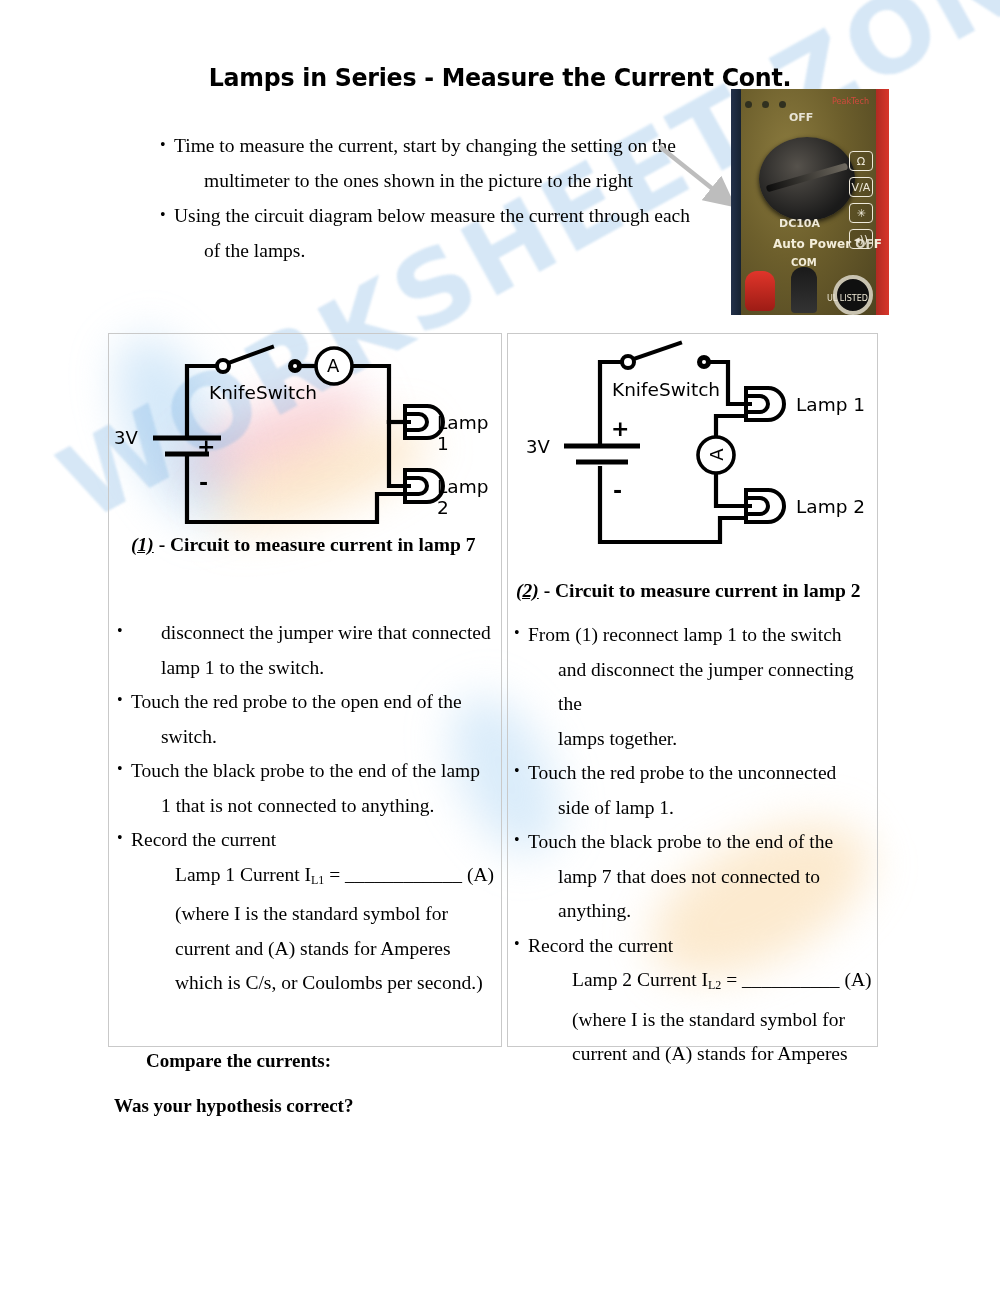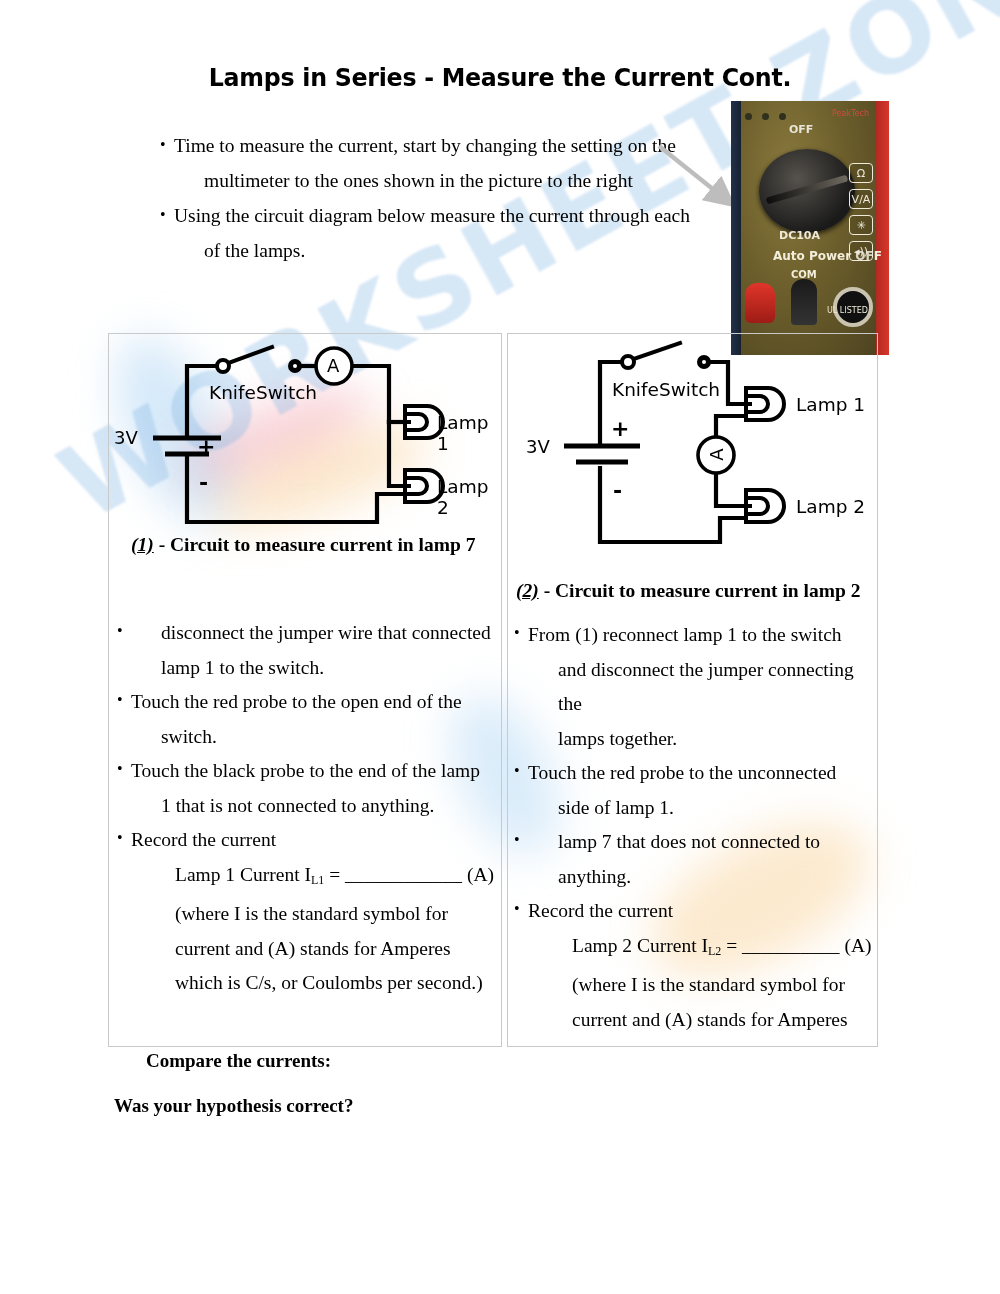--- a/index.html
+++ b/index.html
@@ -110,23 +110,23 @@
     position: absolute;
     left: 0; top: -1px;
     font-size: 16px;
   }
   .intro li .l2 { display: block; padding-left: 30px; }
 
   
   .meter {
     position: absolute;
     left: 731px;
-    top: 101px;
+    top: 89px;
     width: 158px;
-    height: 254px;
+    height: 226px;
     background: #1c1508;
     overflow: hidden;
     border: 0;
   }
   .meter .face {
     position: absolute;
     left: 10px; top: 0; right: 13px; bottom: 0;
     background:
       radial-gradient(ellipse at 35% 30%, #8a7a3e 0%, #6d5f2c 45%, #4d4320 100%);
   }
@@ -475,20 +475,21 @@
           <span class="l2">and disconnect the jumper connecting the</span>
           <span class="l2">lamps together.</span>
         </div>
         <div class="li">
           <span class="b-dot">•</span>
           <span>Touch the red probe to the unconnected</span>
           <span class="l2">side of lamp 1.</span>
         </div>
         <div class="li">
           <span class="b-dot">•</span>
+          <span>Touch the black probe to the end of the</span>
           <span class="l2">lamp 7 that does not connected to</span>
           <span class="l2">anything.</span>
         </div>
         <div class="li">
           <span class="b-dot">•</span>
           <span>Record the current</span>
         </div>
         <div>
           <span class="sub"><span>Lamp 2 Current I</span><span class="ss">L2</span><span> = __________ (A)</span></span>
           <span class="sub">(where I is the standard symbol for</span>

